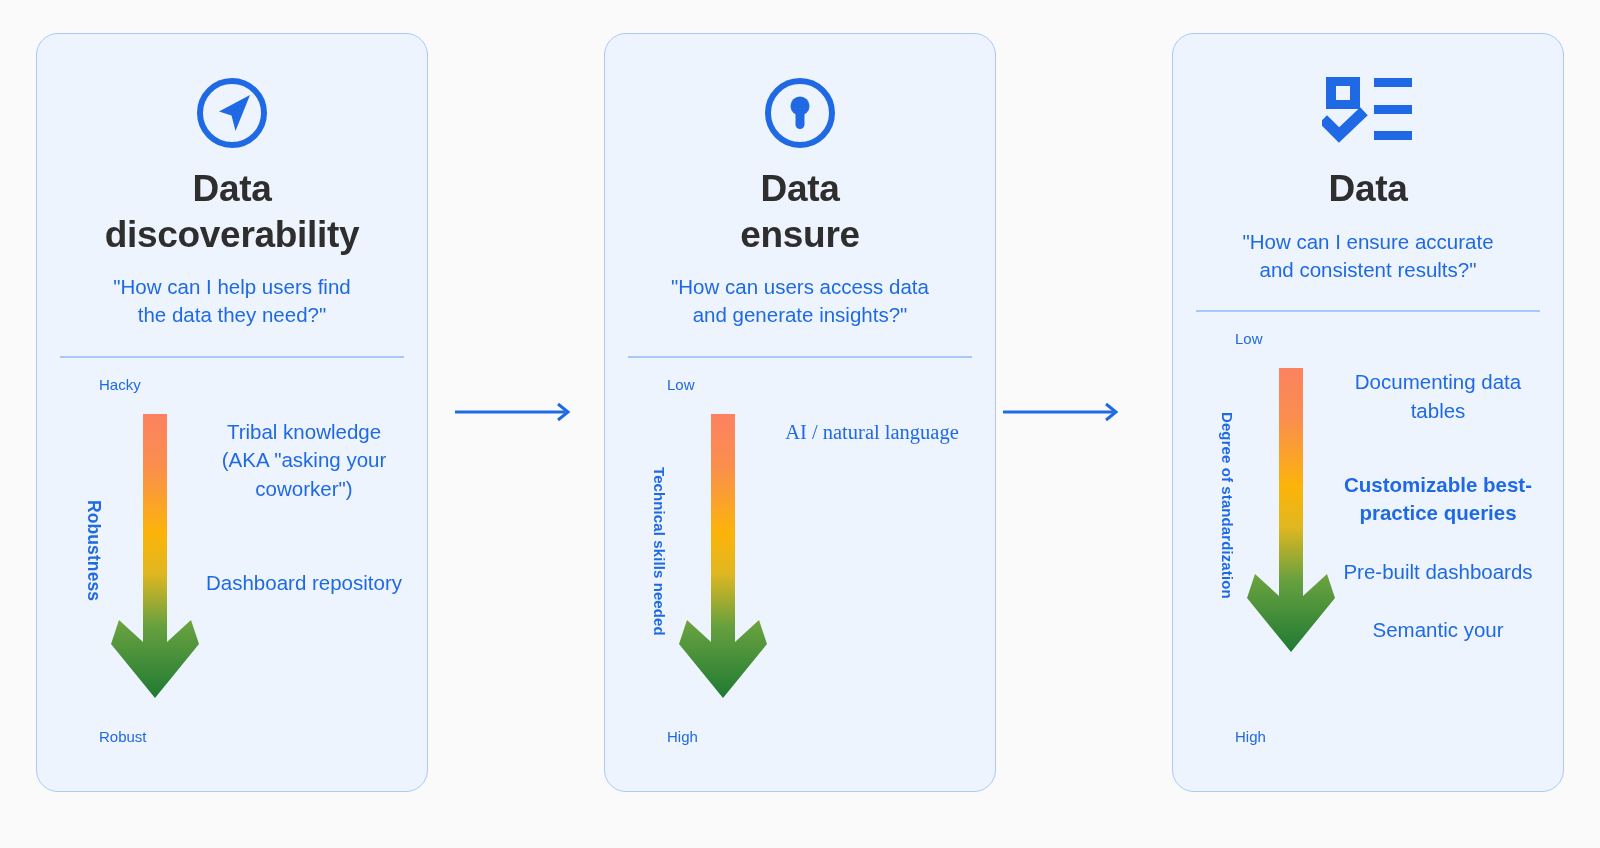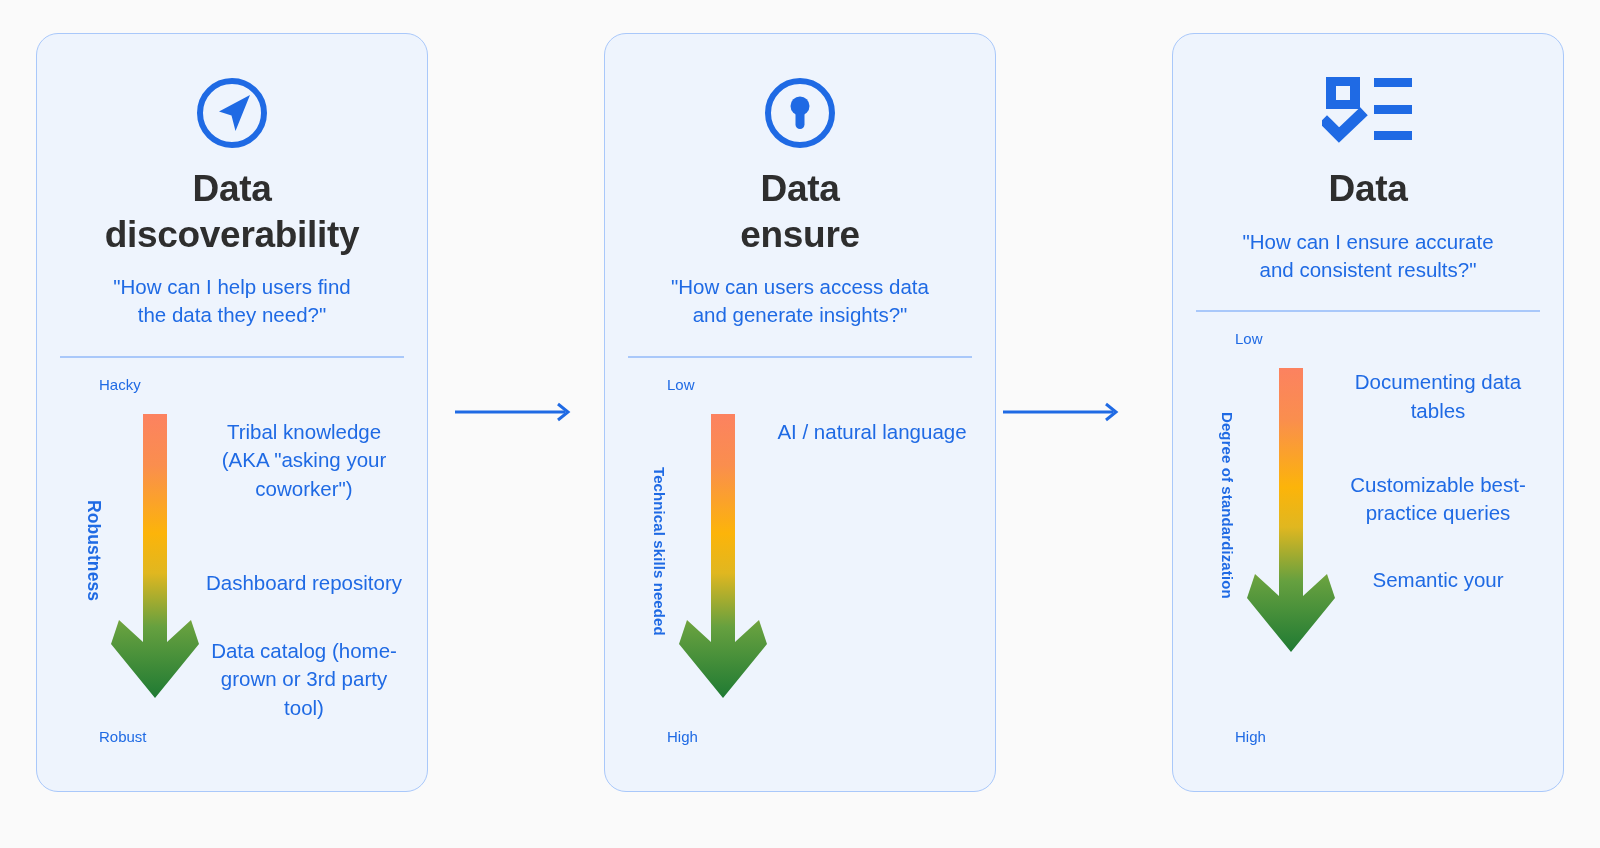--- a/index.html
+++ b/index.html
@@ -203,21 +203,20 @@
                 <stop offset="100%" stop-color="#1f7a33"></stop>
               </linearGradient>
             </defs>
             <path fill="url(#g1)" d="M32 0 L56 0 L56 228 L80 206 L88 230 L44 284 L0 230 L8 206 L32 228 Z"></path>
           </svg>
         </div>
 
         <div class="items" style="padding-top:4px;">
           <div class="item" style="margin-bottom:66px;">Tribal knowledge (AKA "asking your coworker")</div>
           <div class="item" style="margin-bottom:40px;">Dashboard repository</div>
-          <div class="item">Data catalog (home-grown or 3rd party tool)</div>
         </div>
 
         <div class="scale-bottom-label">Robust</div>
       </div>
     </div>
 
     <div class="card">
 
       <div class="icon-wrap">
         <svg width="78" height="78" viewBox="0 0 78 78">
@@ -254,21 +253,21 @@
                 <stop offset="56%" stop-color="#e0b720"></stop>
                 <stop offset="75%" stop-color="#66a03f"></stop>
                 <stop offset="100%" stop-color="#1f7a33"></stop>
               </linearGradient>
             </defs>
             <path fill="url(#g2)" d="M32 0 L56 0 L56 228 L80 206 L88 230 L44 284 L0 230 L8 206 L32 228 Z"></path>
           </svg>
         </div>
 
         <div class="items" style="padding-top:4px;">
-          <div class="item" style="margin-bottom:44px;">AI / natural language</div>
+          <div class="item" style="margin-bottom:44px;font-family:Liberation Serif, serif;">AI / natural language</div>
         </div>
 
         <div class="scale-bottom-label">High</div>
       </div>
     </div>
 
     <div class="card">
 
       <div class="icon-wrap">
         <svg width="92" height="80" viewBox="0 0 92 80">
@@ -308,21 +307,22 @@
                 <stop offset="75%" stop-color="#66a03f"></stop>
                 <stop offset="100%" stop-color="#1f7a33"></stop>
               </linearGradient>
             </defs>
             <path fill="url(#g3)" d="M32 0 L56 0 L56 228 L80 206 L88 230 L44 284 L0 230 L8 206 L32 228 Z"></path>
           </svg>
         </div>
 
         <div class="items" style="padding-top:0px; left:146px;">
           <div class="item" style="margin-bottom:46px;">Documenting data tables</div>
-          <div class="item" style="margin-bottom:38px;">Customizable best-practice queries</div>
+          <div class="item" style="margin-bottom:30px;font-weight:bold;">Customizable best-practice queries</div>
+          <div class="item" style="margin-bottom:30px;">Pre-built dashboards</div>
           <div class="item">Semantic your</div>
         </div>
 
         <div class="scale-bottom-label">High</div>
       </div>
     </div>
 
   </div>
 
   <div class="connector c1">

